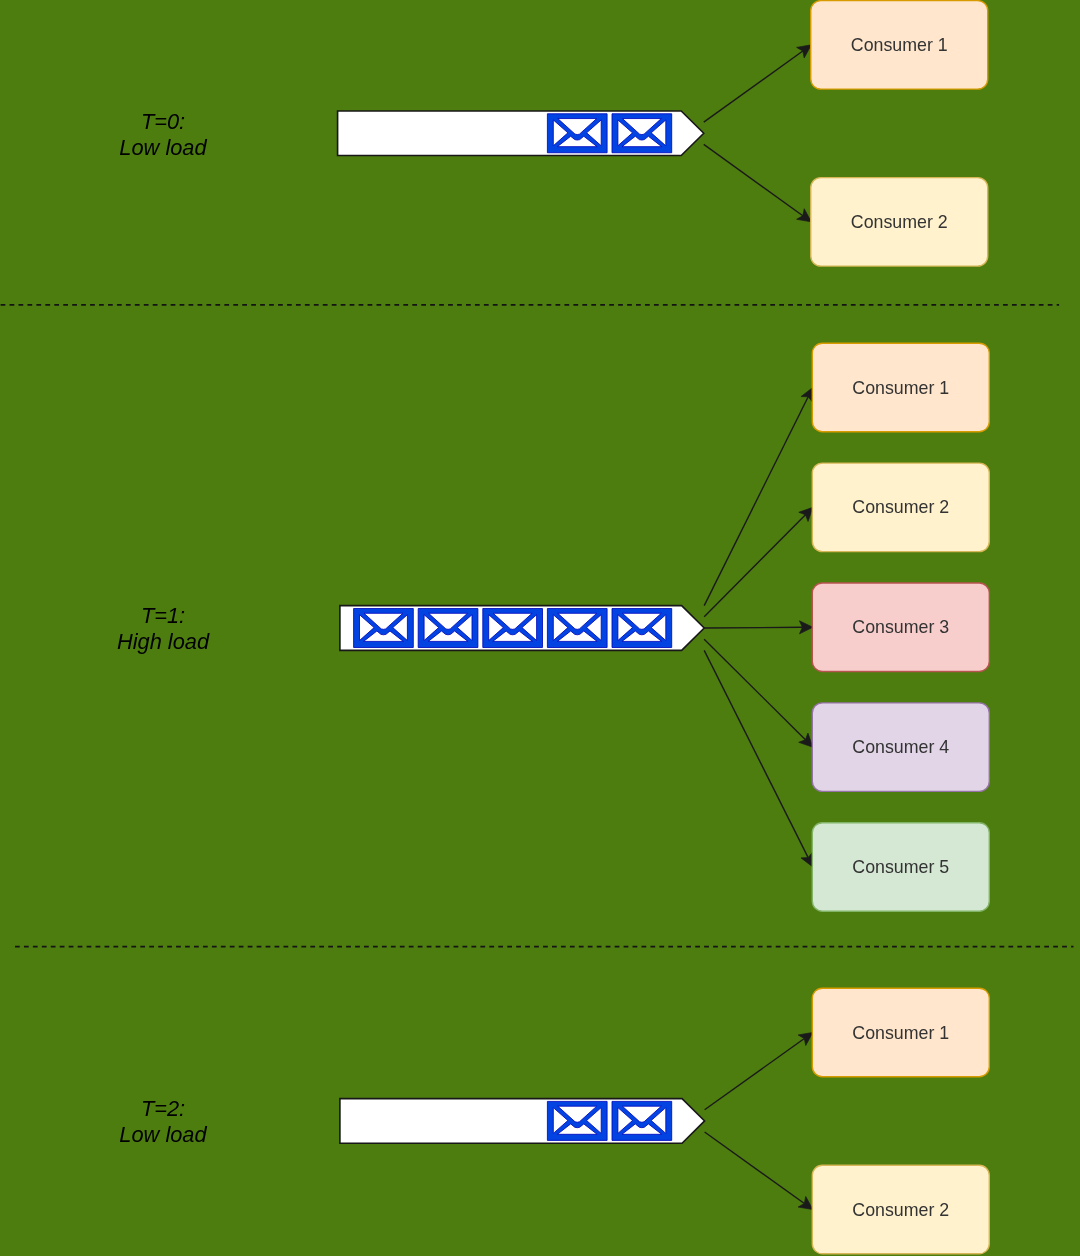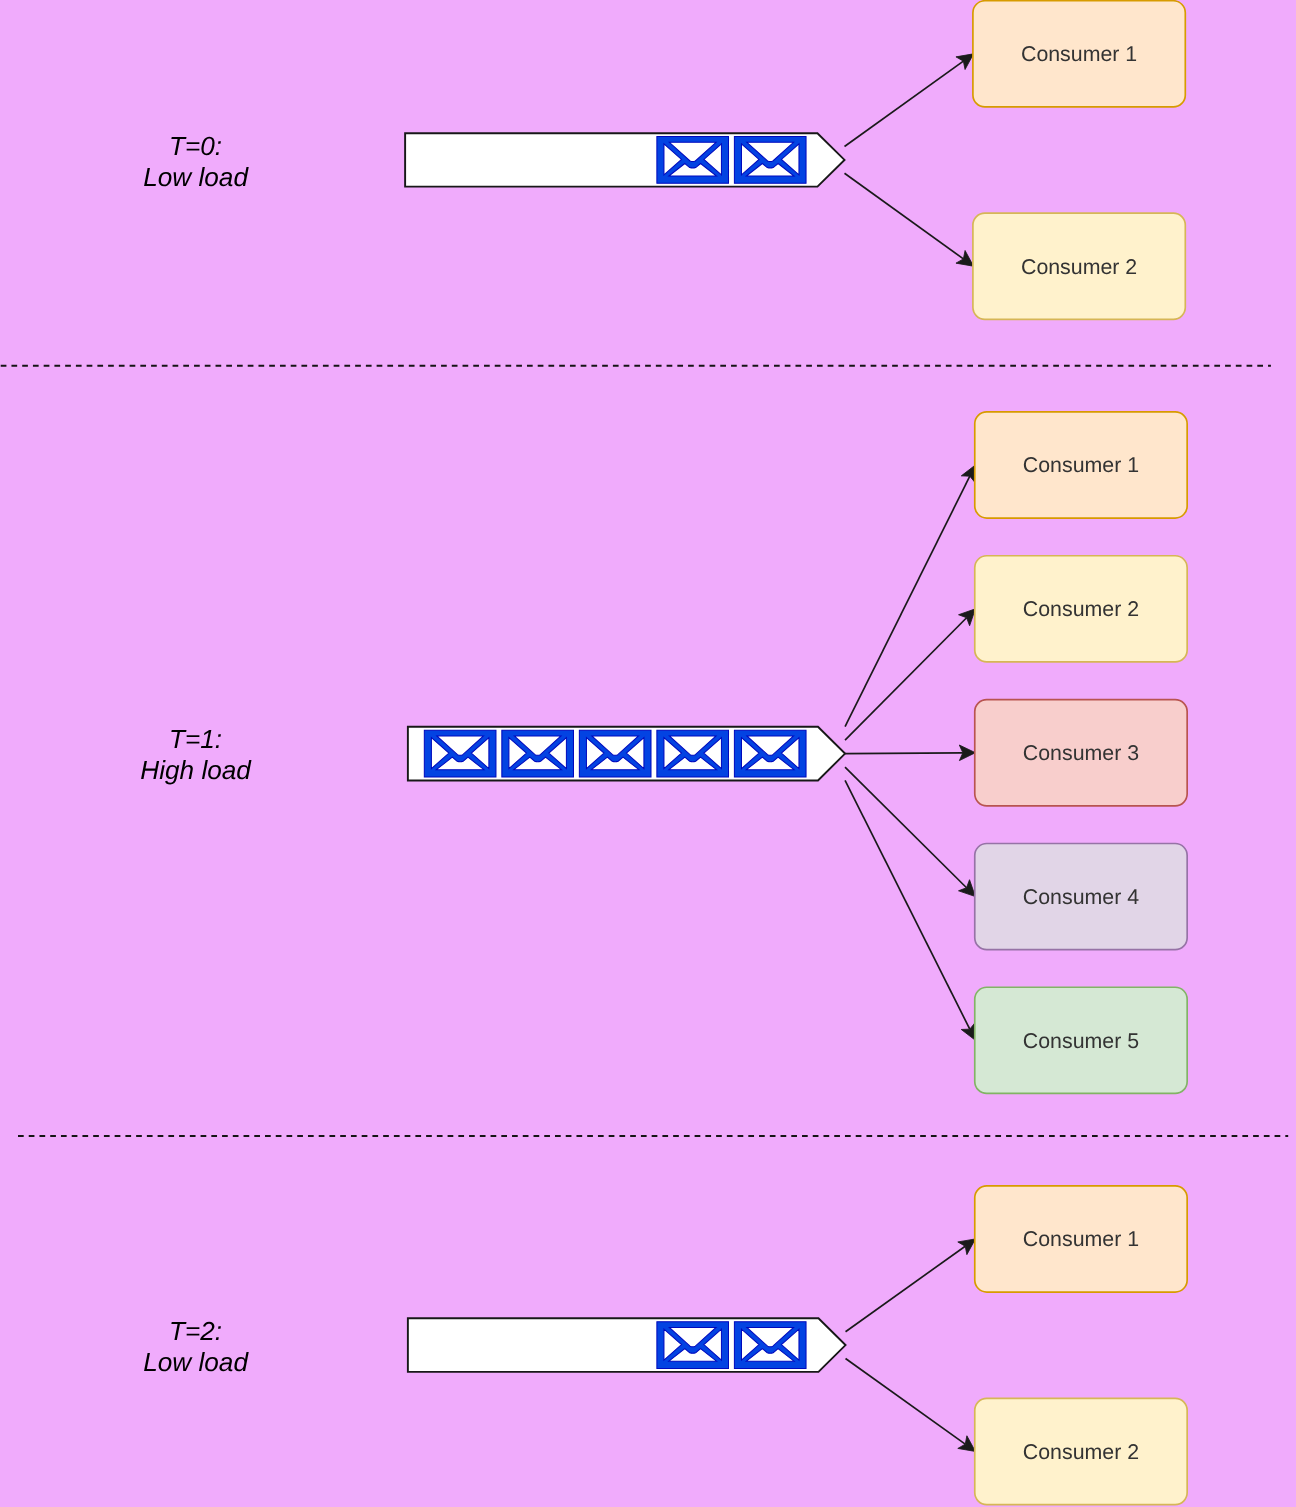--- a/index.html
+++ b/index.html
@@ -8,21 +8,21 @@
     padding: 0;
     background: #ffffff;
     width: 1080px;
     height: 1256px;
     overflow: hidden;
   }
   #stage {
     position: relative;
     width: 1080px;
     height: 1256px;
-    background: #f0abfc;
+    background: #4d7c0f;
   }
   svg#canvas {
     position: absolute;
     left: 0;
     top: 0;
     width: 1080px;
     height: 1256px;
     display: block;
     shape-rendering: geometricPrecision;
   }

